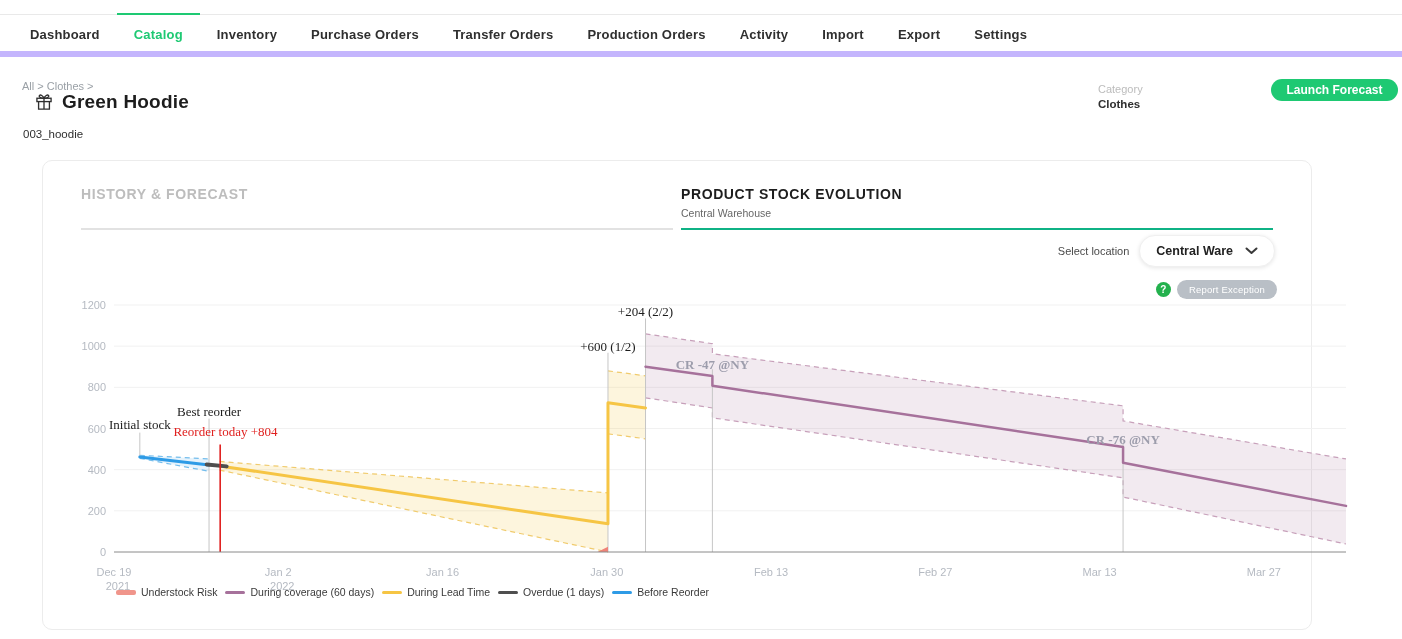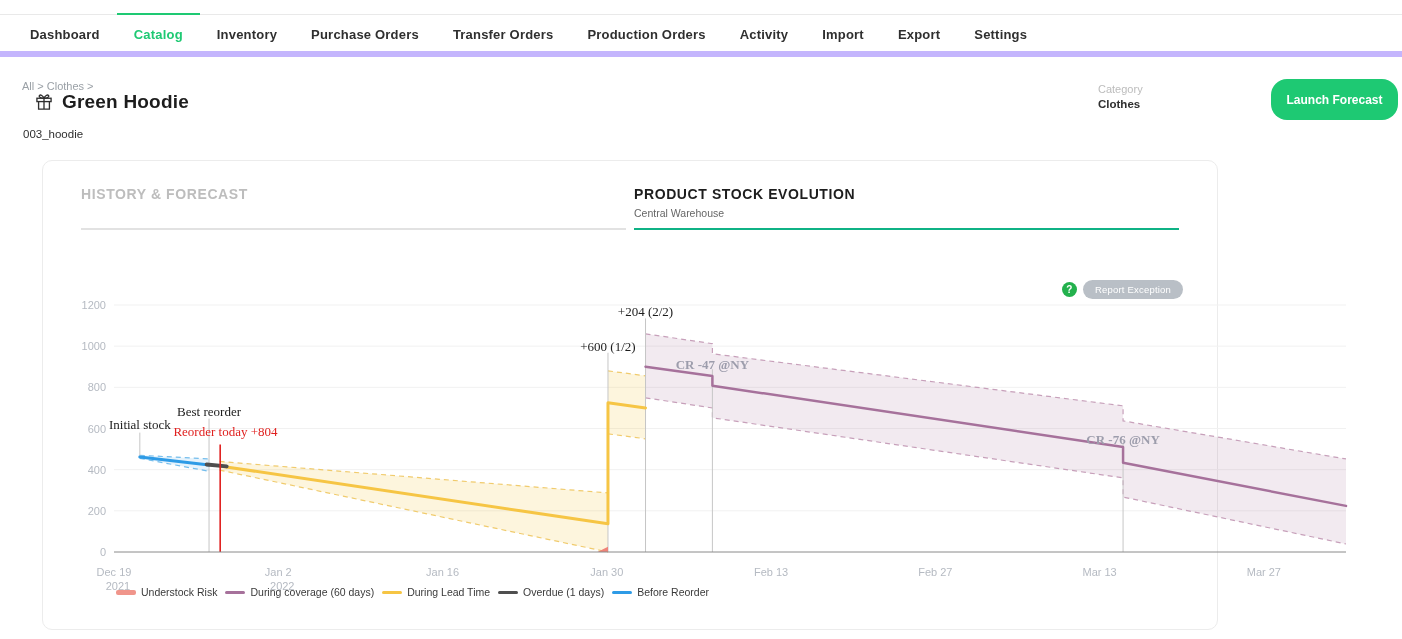--- a/index.html
+++ b/index.html
@@ -27,28 +27,28 @@
   .nav-item.active { color: #1ec973; border-top-color: #1ec973; }
   
   .crumbs { position: absolute; top: 80px; left: 22px; font-size: 11px; color: #9aa0a6; }
   .title-row { position: absolute; top: 91px; left: 34px; display: flex; align-items: center; gap: 8px; }
   .page-title { font-size: 19px; font-weight: bold; color: #1d1d1d; letter-spacing: .2px; }
   .sku { position: absolute; top: 128px; left: 23px; font-size: 11.5px; color: #2f2f2f; }
   .category { position: absolute; top: 83px; left: 1098px; }
   .cat-label { font-size: 11px; color: #bcbcbc; }
   .cat-value { font-size: 11.5px; color: #2f2f2f; font-weight: bold; margin-top: 3px; }
   .launch-btn {
-    position: absolute; top: 79px; left: 1271px; width: 127px; height: 41px;
+    position: absolute; top: 79px; left: 1271px; width: 127px; height: 22px;
     border: none; border-radius: 16px; background: #1ec973; color: #fff;
     font-family: "Liberation Sans", sans-serif;
     font-size: 12px; font-weight: bold; cursor: pointer;
   }
   
   .card {
-    position: absolute; left: 42px; top: 160px; width: 1176px; height: 470px;
+    position: absolute; left: 42px; top: 160px; width: 1270px; height: 470px;
     background: #fff; border: 1px solid #ececec; border-radius: 10px;
   }
   .tabs { position: absolute; left: 38px; right: 38px; top: 25px; display: flex; gap: 8px; }
   .tab { flex: 1; padding-bottom: 9px; border-bottom: 2px solid #e2e2e2; cursor: pointer; }
   .tab-title { font-size: 14px; font-weight: bold; color: #bdbdbd; letter-spacing: .6px; }
   .tab-sub { font-size: 10.5px; color: #b0b0b0; margin-top: 5px; }
   .tab.active { border-bottom-color: #0fb285; }
   .tab.active .tab-title { color: #1d1d1d; }
   .tab.active .tab-sub { color: #666; }
   .loc-row { position: absolute; top: 74px; right: 36px; display: flex; align-items: center; gap: 10px; }
@@ -124,20 +124,31 @@
   <div class="tabs">
     <div class="tab">
       <div class="tab-title">HISTORY &amp; FORECAST</div>
     </div>
     <div class="tab active">
       <div class="tab-title">PRODUCT STOCK EVOLUTION</div>
       <div class="tab-sub">Central Warehouse</div>
     </div>
   </div>
 
+  <div class="loc-row">
+    <span class="loc-label">Select location</span>
+    <div class="loc-pill">
+      <span>Central Ware</span>
+      <span style="display:flex;">
+        <svg width="13" height="8" viewBox="0 0 13 8" fill="none" stroke="#3a3a3a" stroke-width="2" stroke-linecap="round" stroke-linejoin="round">
+          <polyline points="1.5,1.5 6.5,6 11.5,1.5"></polyline>
+        </svg>
+      </span>
+    </div>
+  </div>
 
   <div class="exc-row">
     <span class="help">?</span>
     <button class="exc-btn">Report Exception</button>
   </div>
 
   <div class="chart-wrap">
     <svg id="chart-svg" width="1310" height="332">
         <text x="45" y="265" text-anchor="end" fill="#b5bac2" font-size="11" font-family="&quot;Liberation Sans&quot;, sans-serif">0</text>
         <line x1="53" x2="1285" y1="219.83333333333334" y2="219.83333333333334" stroke="#f1f1f1" stroke-width="1"></line>

